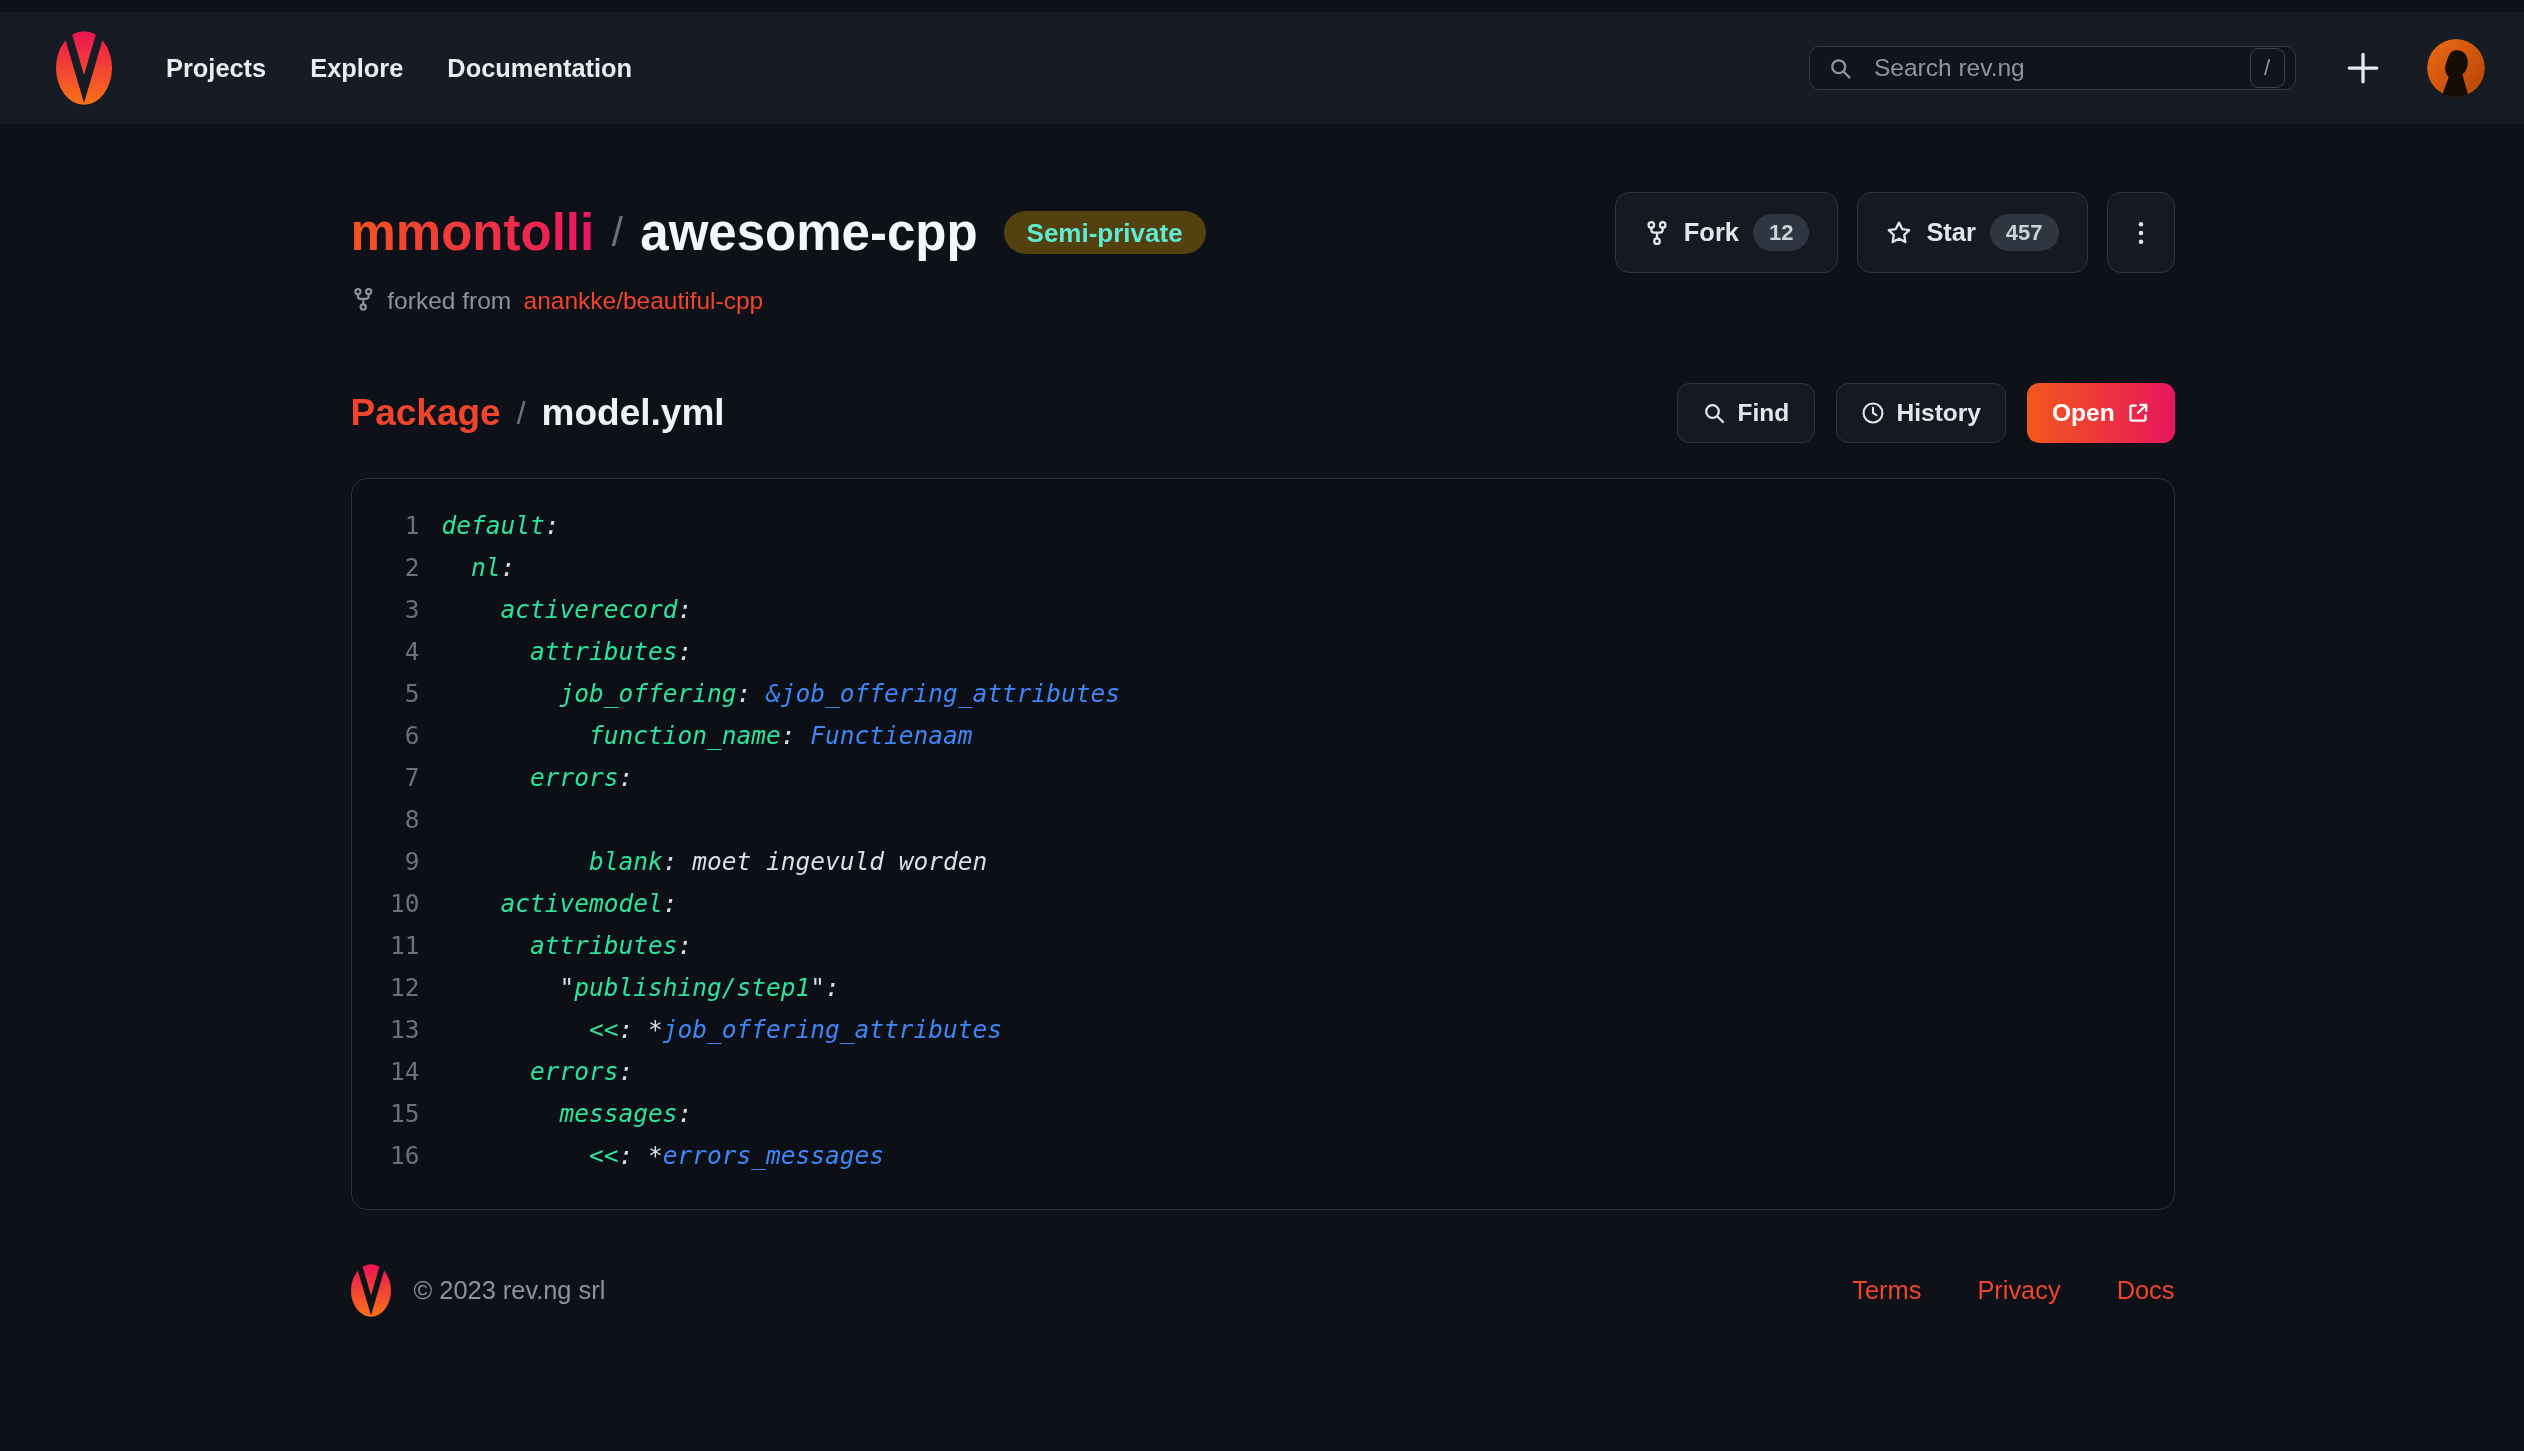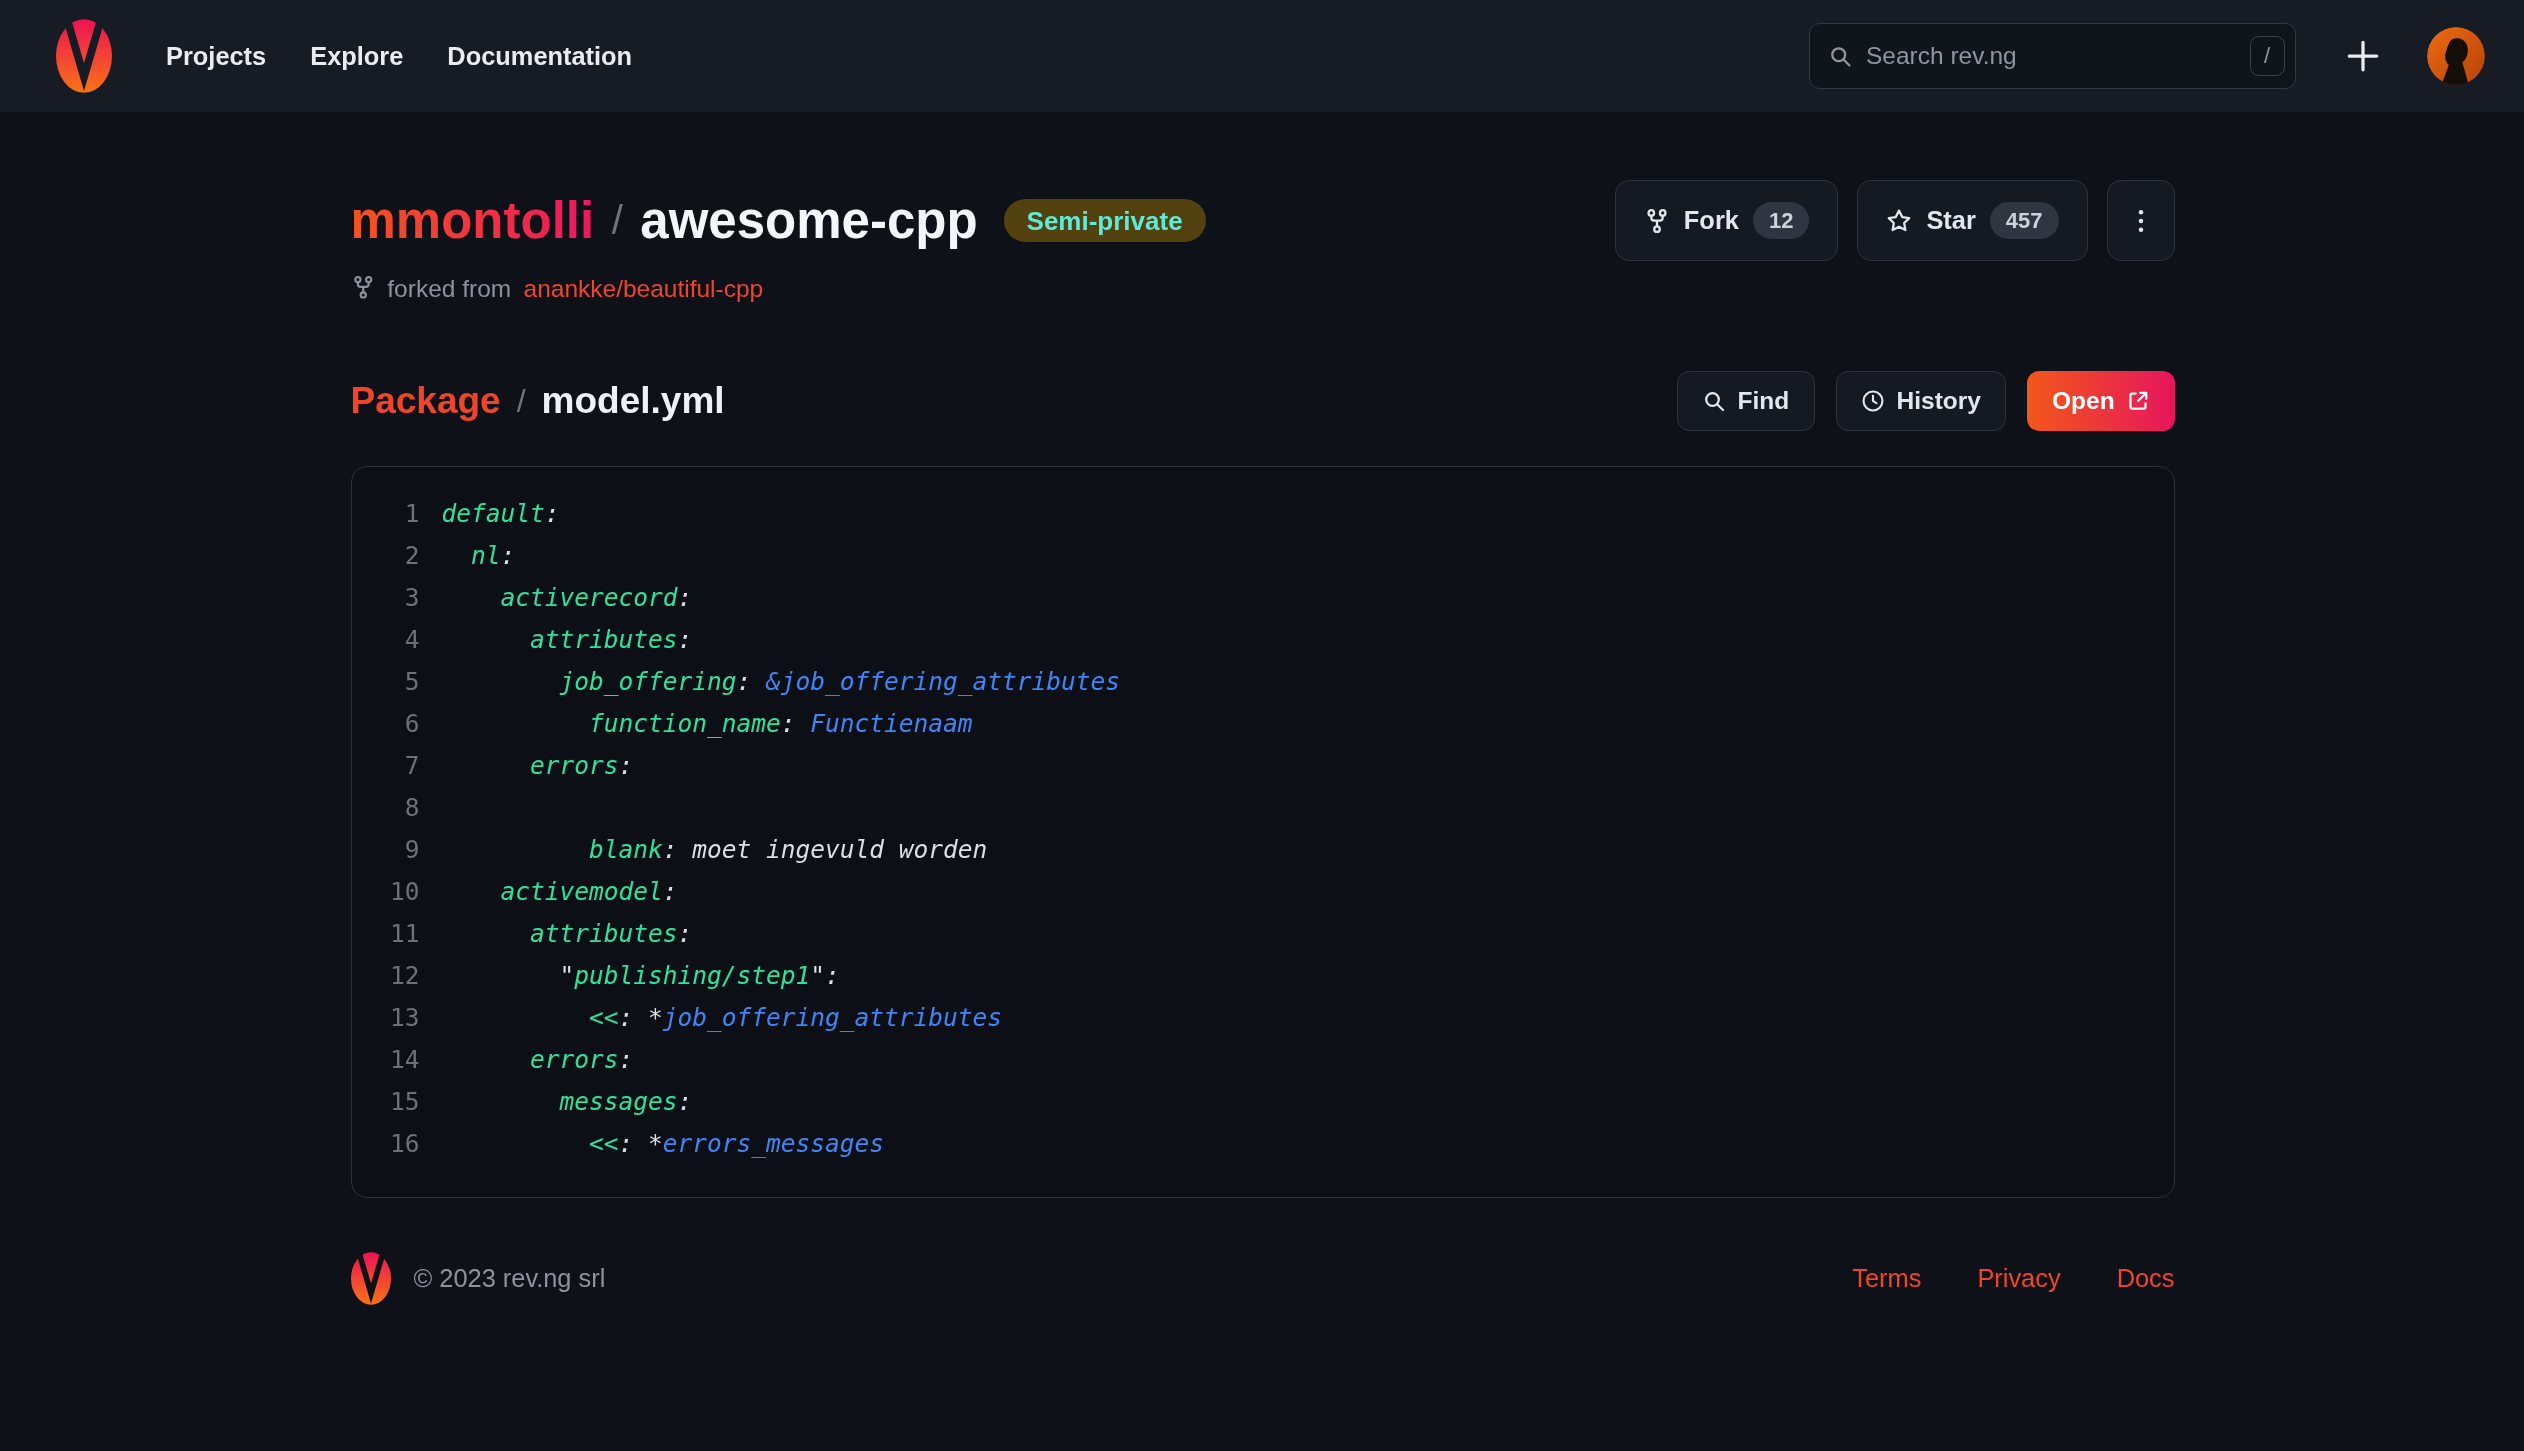--- a/index.html
+++ b/index.html
@@ -1,27 +1,27 @@
 <!DOCTYPE html>
 <html style="font-size:14px"><head>
 <meta charset="utf-8">
 <style>
   * { margin:0; padding:0; box-sizing:border-box; }
   html,body { background:#0e1117; }
   body { font-family:"Liberation Sans", sans-serif; }
   .page { width:2525px; height:1452px; background:#0e1117; overflow:hidden; position:relative; }
 
   
-  .navbar { height:112px; background:#171b23; display:flex; align-items:center; padding:0 40px 0 56px; }
+  .navbar { height:112px; background:#171b23; display:flex; align-items:center; padding:0 40px 0 56px;margin-top:12px; }
   .brand { width:56px; height:74px; display:block; }
   .nav-links { display:flex; margin-left:54px; gap:44px; }
   .nav-link { font-size:25.4px; font-weight:700; color:#e9edf2; text-decoration:none; cursor:pointer; }
   .spacer { flex:1; }
-  .search { width:487px; height:66px; background:#10151c; border:1.8px solid #333a44; border-radius:10.5px;
-            display:flex; align-items:center; padding:0 10.5px 0 17.5px; gap:14px; color:#8d95a0;justify-content:space-between; }
+  .search { width:487px; height:44px; background:#10151c; border:1.8px solid #333a44; border-radius:10.5px;
+            display:flex; align-items:center; padding:0 10.5px 0 17.5px; gap:22px; color:#8d95a0;justify-content:space-between; }
   .search svg { width:24.5px; height:24.5px; flex:none; }
   .search input { flex:1; min-width:0; background:transparent; border:none; outline:none;
                   color:#c6cdd5; font-size:24.5px; font-family:"Liberation Sans", sans-serif; }
   .search input::placeholder { color:#8d95a0; }
   .slash-badge { width:35px; height:40px; border:1.8px solid #3a414b; border-radius:8.8px; flex:none;
                  display:flex; align-items:center; justify-content:center; font-size:22px; color:#8d95a0; }
   .plus-btn { margin-left:47px; width:40px; height:40px; color:#e9edf2; background:none; border:none; cursor:pointer; }
   .plus-btn svg { width:100%; height:100%; }
   .avatar { margin-left:44px; width:58px; height:58px; border-radius:50%; overflow:hidden; border:none; padding:0; background:none; cursor:pointer; }
   .avatar svg { width:100%; height:100%; display:block; }

